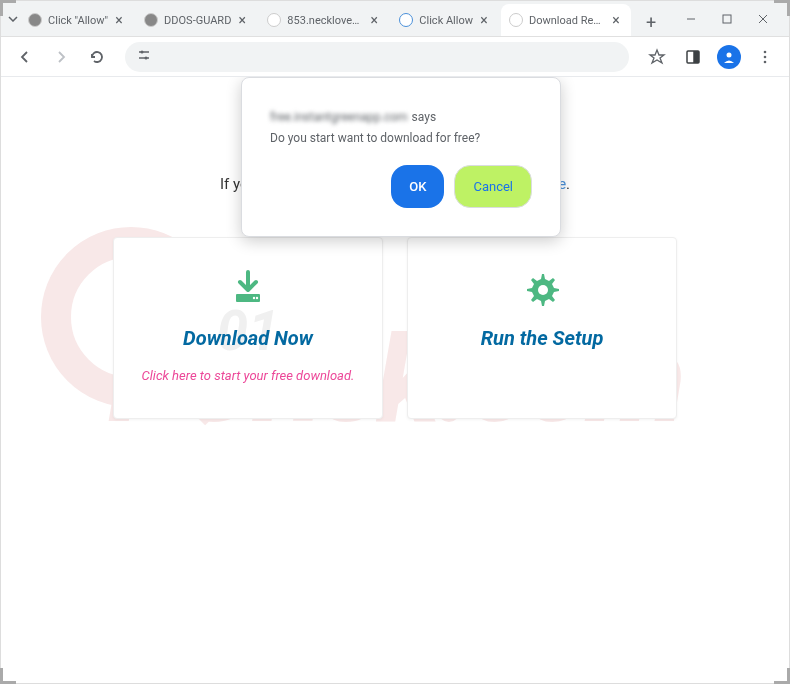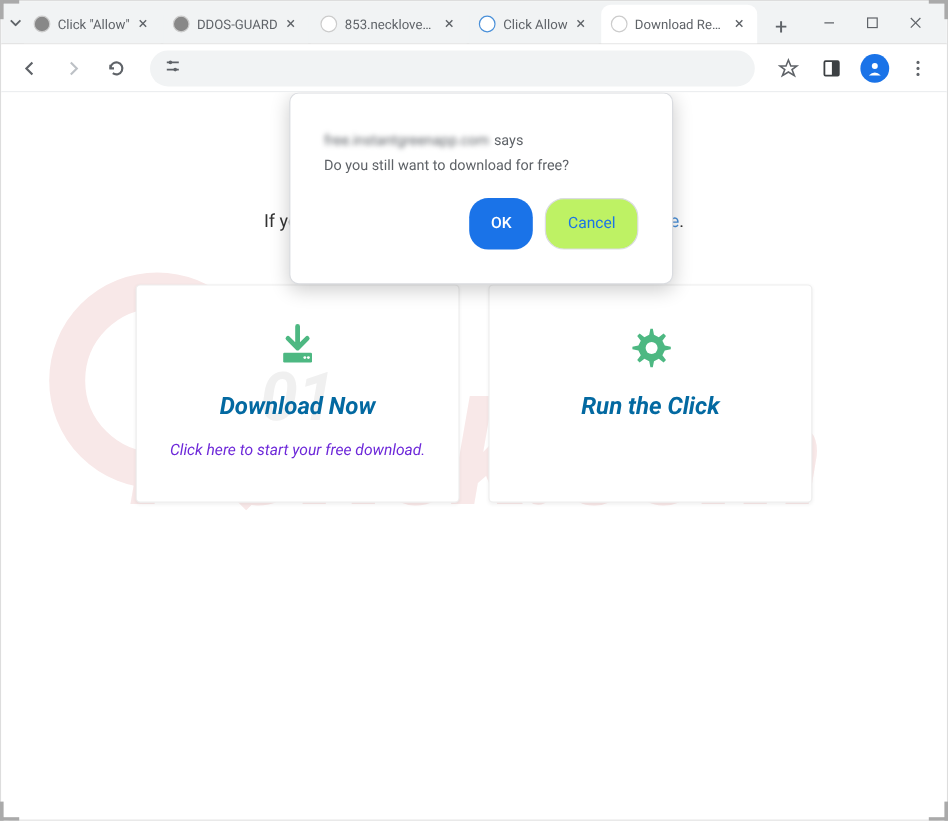--- a/index.html
+++ b/index.html
@@ -35,21 +35,21 @@
     .watermark-circle::after { content: ''; position: absolute; bottom: -30px; right: -30px; width: 60px; height: 20px; background: #f8e8e8; transform: rotate(45deg); }
     
     .download-hint { position: absolute; top: 98px; left: 50%; transform: translateX(-50%); font-size: 15px; color: #333; z-index: 1; white-space: nowrap; }
     .download-hint a { color: #4a90d9; text-decoration: none; }
     
     .cards { position: absolute; top: 160px; left: 50%; transform: translateX(-50%); display: flex; gap: 24px; z-index: 1; }
     .card { width: 270px; background: #fff; border: 1px solid #eee; border-radius: 4px; box-shadow: 0 1px 3px rgba(0,0,0,0.05); padding: 28px 20px 32px; text-align: center; position: relative; font-style: italic; }
     .card-number { position: absolute; top: 60px; left: 50%; transform: translateX(-50%); font-size: 56px; font-weight: 700; color: #f0f0f0; z-index: 0; }
     .card-icon { position: relative; z-index: 1; margin-bottom: 16px; display: flex; justify-content: center; }
     .card-title { position: relative; z-index: 1; font-size: 20px; font-weight: 700; color: #0369a1; margin-bottom: 16px; }
-    .card-desc { position: relative; z-index: 1; font-size: 13px; color: #6d28d9; line-height: 1.5; }
+    .card-desc { position: relative; z-index: 1; font-size: 13px; color: #ec4899; line-height: 1.5; }
     
     .js-dialog { position: absolute; top: 0; left: 240px; width: 320px; background: #fff; border: 1px solid #dadce0; border-radius: 8px; box-shadow: 0 4px 16px rgba(0,0,0,0.2); padding: 28px; z-index: 100; }
     .dialog-origin { font-size: 12px; color: #5f6368; margin-bottom: 4px; filter: blur(2px); }
     .dialog-says { font-size: 12px; color: #5f6368; }
     .dialog-msg { font-size: 12px; color: #5f6368; margin-top: 6px; margin-bottom: 20px; }
     .dialog-btns { display: flex; justify-content: flex-end; gap: 10px; }
     .dlg-btn { height: 43px; padding: 0 18px; border-radius: 16px; font-size: 13px; cursor: pointer; border: none; display: flex; align-items: center; }
     .dlg-ok { background: #1a73e8; color: #fff; font-weight: 500; }
     .dlg-cancel { background: #bef264; color: #1a73e8; border: 1px solid #dadce0; }
     
@@ -197,30 +197,30 @@
         <div class="card-title">Download Now</div>
         <div class="card-desc">Click here to start your free download.</div>
       </div>
       <div class="card">
         <div class="card-icon">
           <svg width="44" height="44" viewBox="0 0 44 44">
               <path d="M22 8 L24 8 L25 13 L29 15 L33 12 L35 14 L32 18 L34 22 L39 23 L39 25 L34 26 L32 30 L35 34 L33 36 L29 33 L25 35 L24 40 L22 40 L21 35 L17 33 L13 36 L11 34 L14 30 L12 26 L7 25 L7 23 L12 22 L14 18 L11 14 L13 12 L17 15 L21 13 Z" fill="#4db882"></path>
               <circle cx="23" cy="24" r="5" fill="#fff"></circle>
             </svg>
         </div>
-        <div class="card-title">Run the Click</div>
+        <div class="card-title">Run the Setup</div>
       </div>
     </div>
 
     <div class="js-dialog">
       <div>
         <span class="dialog-origin">free.instantgreenapp.com</span>
         <span class="dialog-says">says</span>
       </div>
-      <div class="dialog-msg">Do you still want to download for free?</div>
+      <div class="dialog-msg">Do you start want to download for free?</div>
       <div class="dialog-btns">
         <button class="dlg-btn dlg-ok">OK</button>
         <button class="dlg-btn dlg-cancel">Cancel</button>
       </div>
     </div>
   </div>
 
 </div>
 
 <div class="corner-tl"></div>

